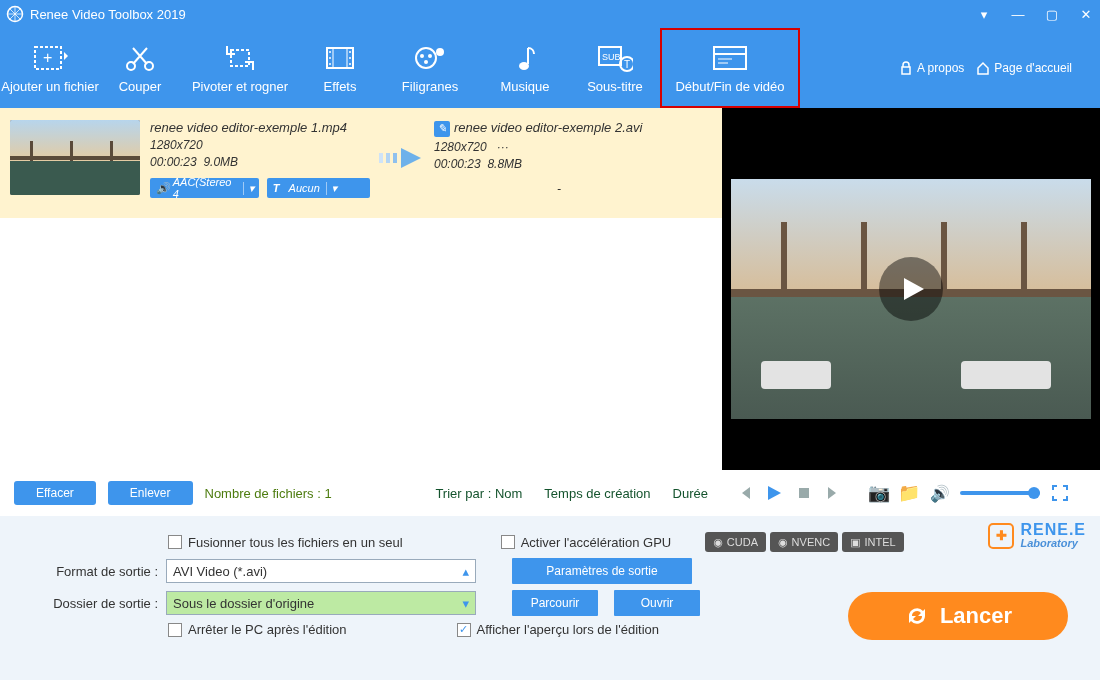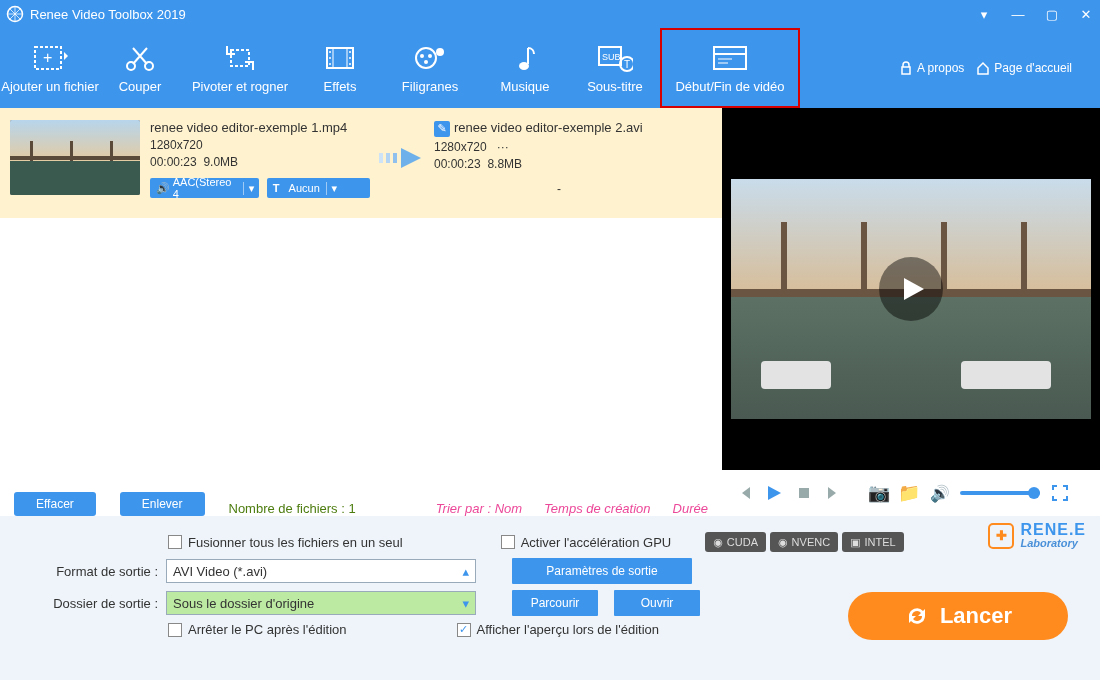--- a/index.html
+++ b/index.html
@@ -23,45 +23,45 @@
   .rlink { display: flex; align-items: center; gap: 4px; color: #fff; font-size: 12px; cursor:pointer; padding: 0 4px; }
 
   
   .mainrow { height: 362px; display: flex; }
   .filelist { width: 722px; background: #fff; overflow:auto;}
   .filerow { height: 110px; background: #fff3cf; display: flex; align-items: flex-start; padding: 12px 10px; gap: 10px; }
   .thumb { width: 130px; height: 75px; background:#556; border-radius:2px; position:relative; overflow:hidden;}
   .sky { position:absolute; inset:0; background:linear-gradient(#b7d5ec,#e4cba2 55%,#3a5a4f 55%);}
   .bridge{position:absolute;left:0;right:0;top:48%;height:4px;background:#5a4a3a;}
   .bpost{position:absolute;top:28%;width:3px;height:20px;background:#5a4a3a;}
-  .fileinfo { flex: 1; display:flex; gap:2px; }
+  .fileinfo { flex: 1; display:flex; gap:2px;font-style:italic; }
   .col { display:flex; flex-direction:column; gap:3px; }
   .colA { width: 220px; }
   .arrow { width: 60px; height:75px; display:flex; align-items:center; justify-content:center; }
   .colB { width: 250px; }
   .fn { font-size: 13px; color:#333;}
   .editicon{display:inline-flex;width:16px;height:16px;background:#3e95ec;color:#fff;align-items:center;justify-content:center;font-size:11px;margin-right:4px;border-radius:2px;}
   .dim { font-size: 12px; color:#333;}
   .pillrow { display:flex; gap:8px; margin-top:6px;}
   .pill { height:20px; background:#3e95ec; color:#fff; font-size:11px; display:flex; align-items:center; border-radius:2px; cursor:pointer;}
   .pill .pbody{padding:0 6px; display:flex; align-items:center; gap:3px;}
   .pill .parrow{width:16px; border-left:1px solid rgba(255,255,255,.5); display:flex;align-items:center;justify-content:center;}
 
   .preview { width: 378px; background:#000; position:relative; display:flex; align-items:center; justify-content:center;}
   .pimg { width: 360px; height:240px; margin-top:20px; background:linear-gradient(#c9dceb,#d7bd99 48%,#5d7265 48%,#4a5a52); position:relative;}
   .pimg .br{position:absolute;left:0;right:0;top:46%;height:8px;background:#6a5542;}
   .pimg .tw{position:absolute;width:6px;background:#6a5542;top:18%;height:28%;}
   .pimg .boat{position:absolute;width:70px;height:28px;background:#e3e3e3;border-radius:4px;bottom:30px;}
   .playcircle{position:absolute;width:64px;height:64px;border-radius:50%;background:rgba(0,0,0,.45);display:flex;align-items:center;justify-content:center;cursor:pointer;}
 
   
-  .listctl { height: 46px; display:flex; align-items:flex-end; padding:0 14px; gap:24px;}
+  .listctl { height: 46px; display:flex; align-items:center; padding:0 14px; gap:12px;}
   .bluebtn{height:24px;background:#3e95ec;color:#fff;border-radius:3px;padding:0 22px;font-size:12px;display:flex;align-items:center;cursor:pointer;}
   .lbltxt{font-size:13px;color:#4d7c0f;}
-  .sortgroup{margin-left:auto;display:flex;gap:22px;color:#ec4899;font-size:13px;font-style:italic;}
+  .sortgroup{margin-left:auto;display:flex;gap:22px;color:#14532d;font-size:13px;}
   .pctlrow{height:46px;display:flex;align-items:center;gap:10px;padding:0 12px;background:#fff;}
   .pbtn{width:20px;height:20px;display:flex;align-items:center;justify-content:center;color:#3e95ec;cursor:pointer;}
   .pbtn.gray{color:#9aa;}
   .volslider{width:80px;height:4px;background:#3e95ec;border-radius:2px;position:relative;}
   .volslider .dot{position:absolute;right:0;top:-4px;width:12px;height:12px;border-radius:50%;background:#3e95ec;}
 
   
   .bottom{flex:1;background:#eef4fa;padding:10px 18px 6px 18px;position:relative;height:164px;}
   .row{display:flex;align-items:center;gap:8px;margin:6px 0;}
   .cbx{width:14px;height:14px;border:1px solid #888;background:#fff;display:inline-flex;align-items:center;justify-content:center;font-size:11px;color:#3e95ec;cursor:pointer;}

